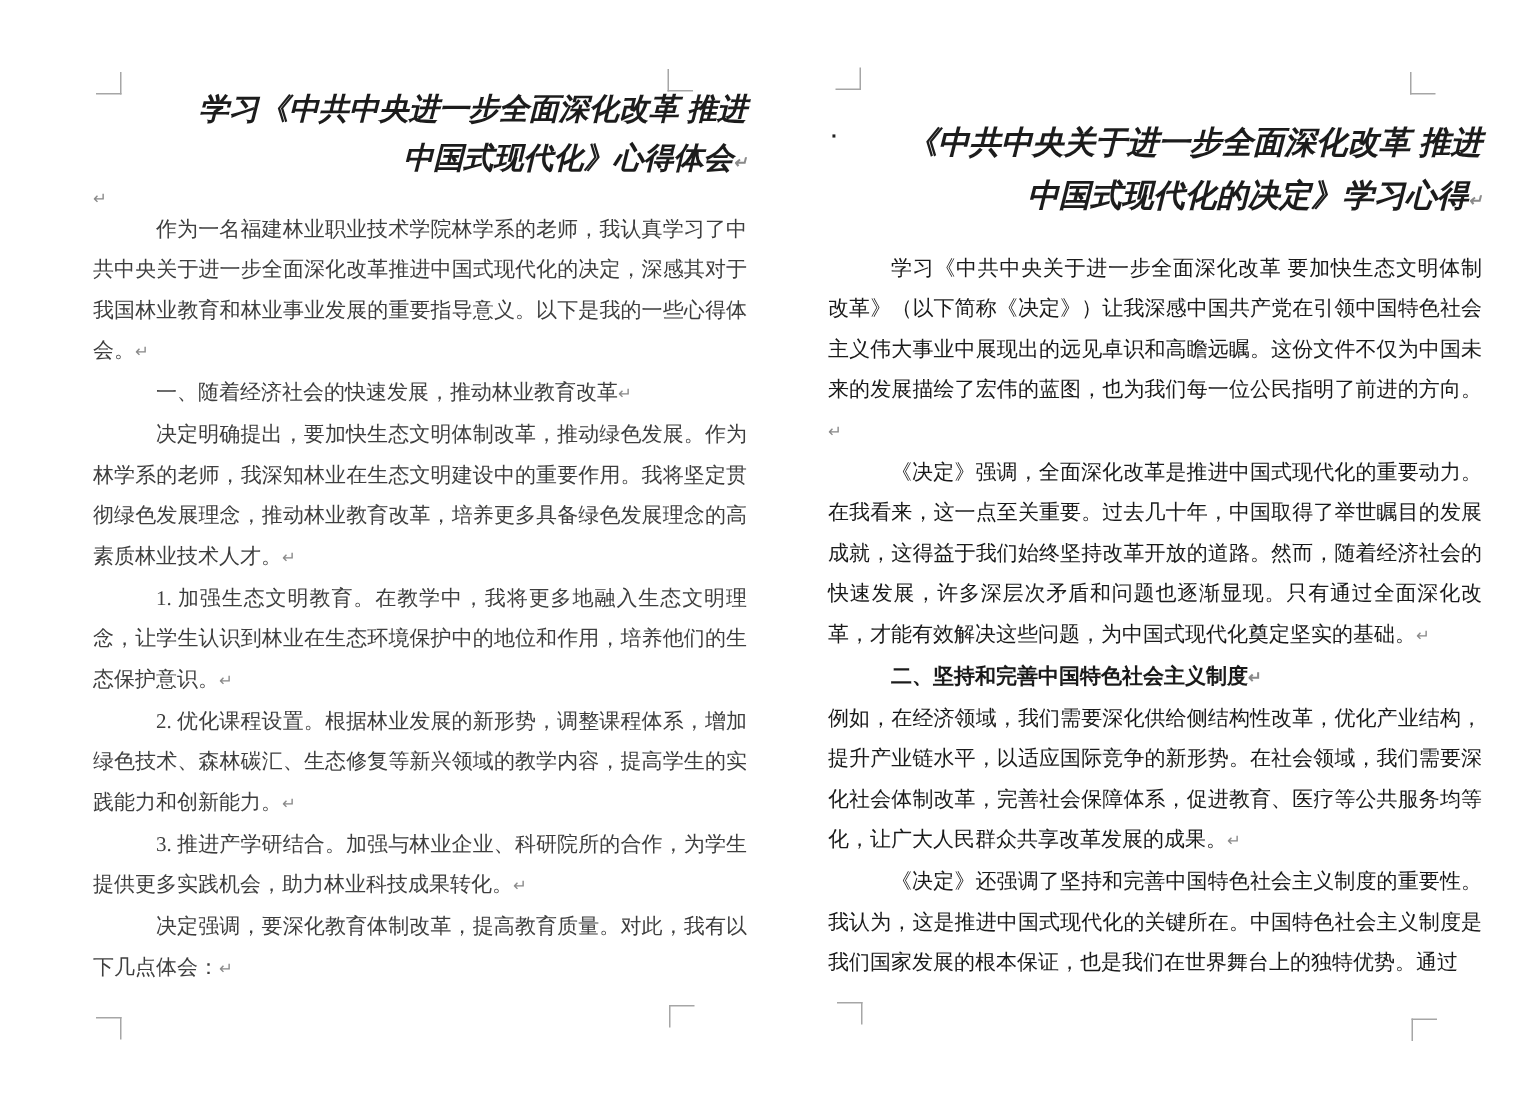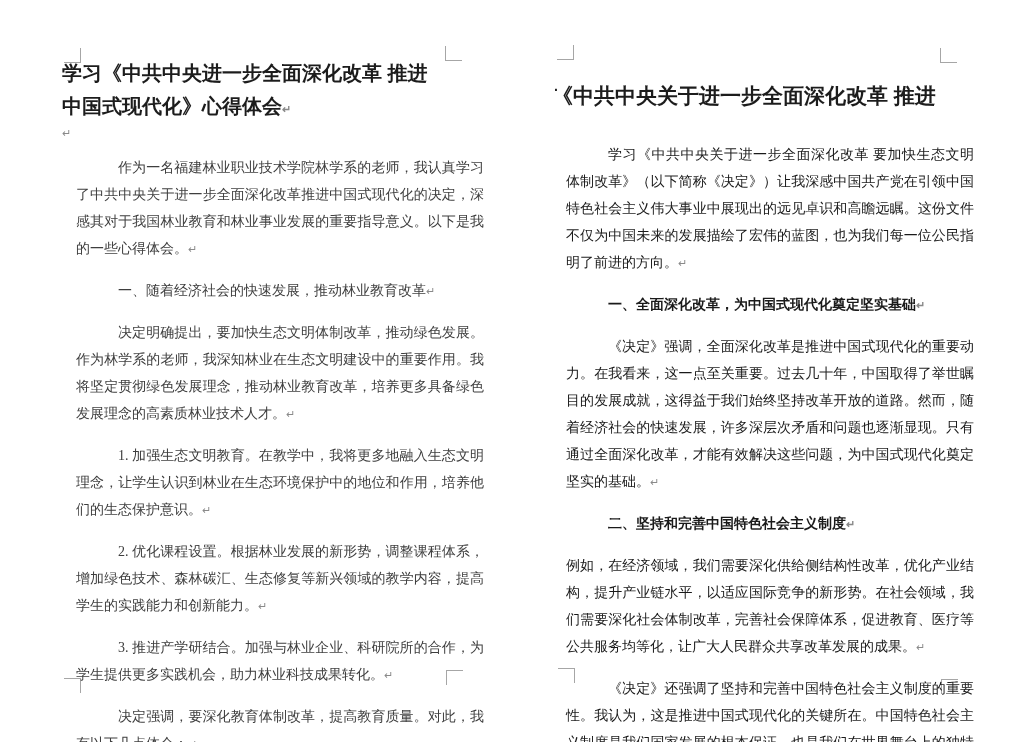--- a/index.html
+++ b/index.html
@@ -26,37 +26,38 @@
     left:62px;top:57px;width:436px;
     color:#3e3e3e;
     filter:blur(0.35px);            
   }
   .page-right{
     left:552px;top:78px;width:436px;
     color:#1a1a1a;
   }
 
   .title{
-    margin:0;font-weight:bold;text-align:left;color:#1c1c1c;
+    margin:0;font-weight:bold;text-align:right;color:#1c1c1c;
     font-family:"Liberation Sans",sans-serif;
+    font-style:italic;
   }
   .page-left  .title{font-size:20px;line-height:33px;}
   .page-right .title{font-size:21px;line-height:35px;}
   .tline{display:block;}
 
   .title-bullet{
     position:absolute;left:2px;top:4px;
     font-size:14px;color:#222;font-weight:bold;
   }
 
   .blank-line{height:14px;line-height:12px;}
   .title-gap{height:14px;}
 
   .para{
-    margin:14px;
+    margin:0;
     font-size:14px;line-height:27px;
     text-align:justify;
     font-family:"Liberation Serif",serif;
     word-break:break-all;
   }
   .para.indent{text-indent:42px;}
   .page-right .para.heading{font-weight:bold;}
 
   .pmark{
     font-size:11px;color:#8a8a8a;
@@ -93,25 +94,25 @@
         <p class="para body indent"><span>2. 优化课程设置。根据林业发展的新形势，调整课程体系，增加绿色技术、森林碳汇、生态修复等新兴领域的教学内容，提高学生的实践能力和创新能力。</span><span class="pmark">↵</span></p>
         <p class="para body indent"><span>3. 推进产学研结合。加强与林业企业、科研院所的合作，为学生提供更多实践机会，助力林业科技成果转化。</span><span class="pmark">↵</span></p>
         <p class="para body indent"><span>决定强调，要深化教育体制改革，提高教育质量。对此，我有以下几点体会：</span><span class="pmark">↵</span></p>
       </div>
   </section>
 
   <section class="page page-right">
     <span class="title-bullet">·</span>
     <h1 class="title">
       <span class="tline">《中共中央关于进一步全面深化改革 推进</span>
+      <span class="tline"><span>中国式现代化的决定》学习心得</span><span class="pmark">↵</span></span>
     </h1>
     <div class="title-gap"></div>
     <div class="body-flow">
         <p class="para body indent"><span>学习《中共中央关于进一步全面深化改革 要加快生态文明体制改革》（以下简称《决定》）让我深感中国共产党在引领中国特色社会主义伟大事业中展现出的远见卓识和高瞻远瞩。这份文件不仅为中国未来的发展描绘了宏伟的蓝图，也为我们每一位公民指明了前进的方向。</span><span class="pmark">↵</span></p>
-        <p class="para heading indent"><span>一、全面深化改革，为中国式现代化奠定坚实基础</span><span class="pmark">↵</span></p>
         <p class="para body indent"><span>《决定》强调，全面深化改革是推进中国式现代化的重要动力。在我看来，这一点至关重要。过去几十年，中国取得了举世瞩目的发展成就，这得益于我们始终坚持改革开放的道路。然而，随着经济社会的快速发展，许多深层次矛盾和问题也逐渐显现。只有通过全面深化改革，才能有效解决这些问题，为中国式现代化奠定坚实的基础。</span><span class="pmark">↵</span></p>
         <p class="para heading indent"><span>二、坚持和完善中国特色社会主义制度</span><span class="pmark">↵</span></p>
         <p class="para body"><span>例如，在经济领域，我们需要深化供给侧结构性改革，优化产业结构，提升产业链水平，以适应国际竞争的新形势。在社会领域，我们需要深化社会体制改革，完善社会保障体系，促进教育、医疗等公共服务均等化，让广大人民群众共享改革发展的成果。</span><span class="pmark">↵</span></p>
         <p class="para body indent"><span>《决定》还强调了坚持和完善中国特色社会主义制度的重要性。我认为，这是推进中国式现代化的关键所在。中国特色社会主义制度是我们国家发展的根本保证，也是我们在世界舞台上的独特优势。通过</span></p>
       </div>
   </section>
 
 </div>
 
 </body></html>

